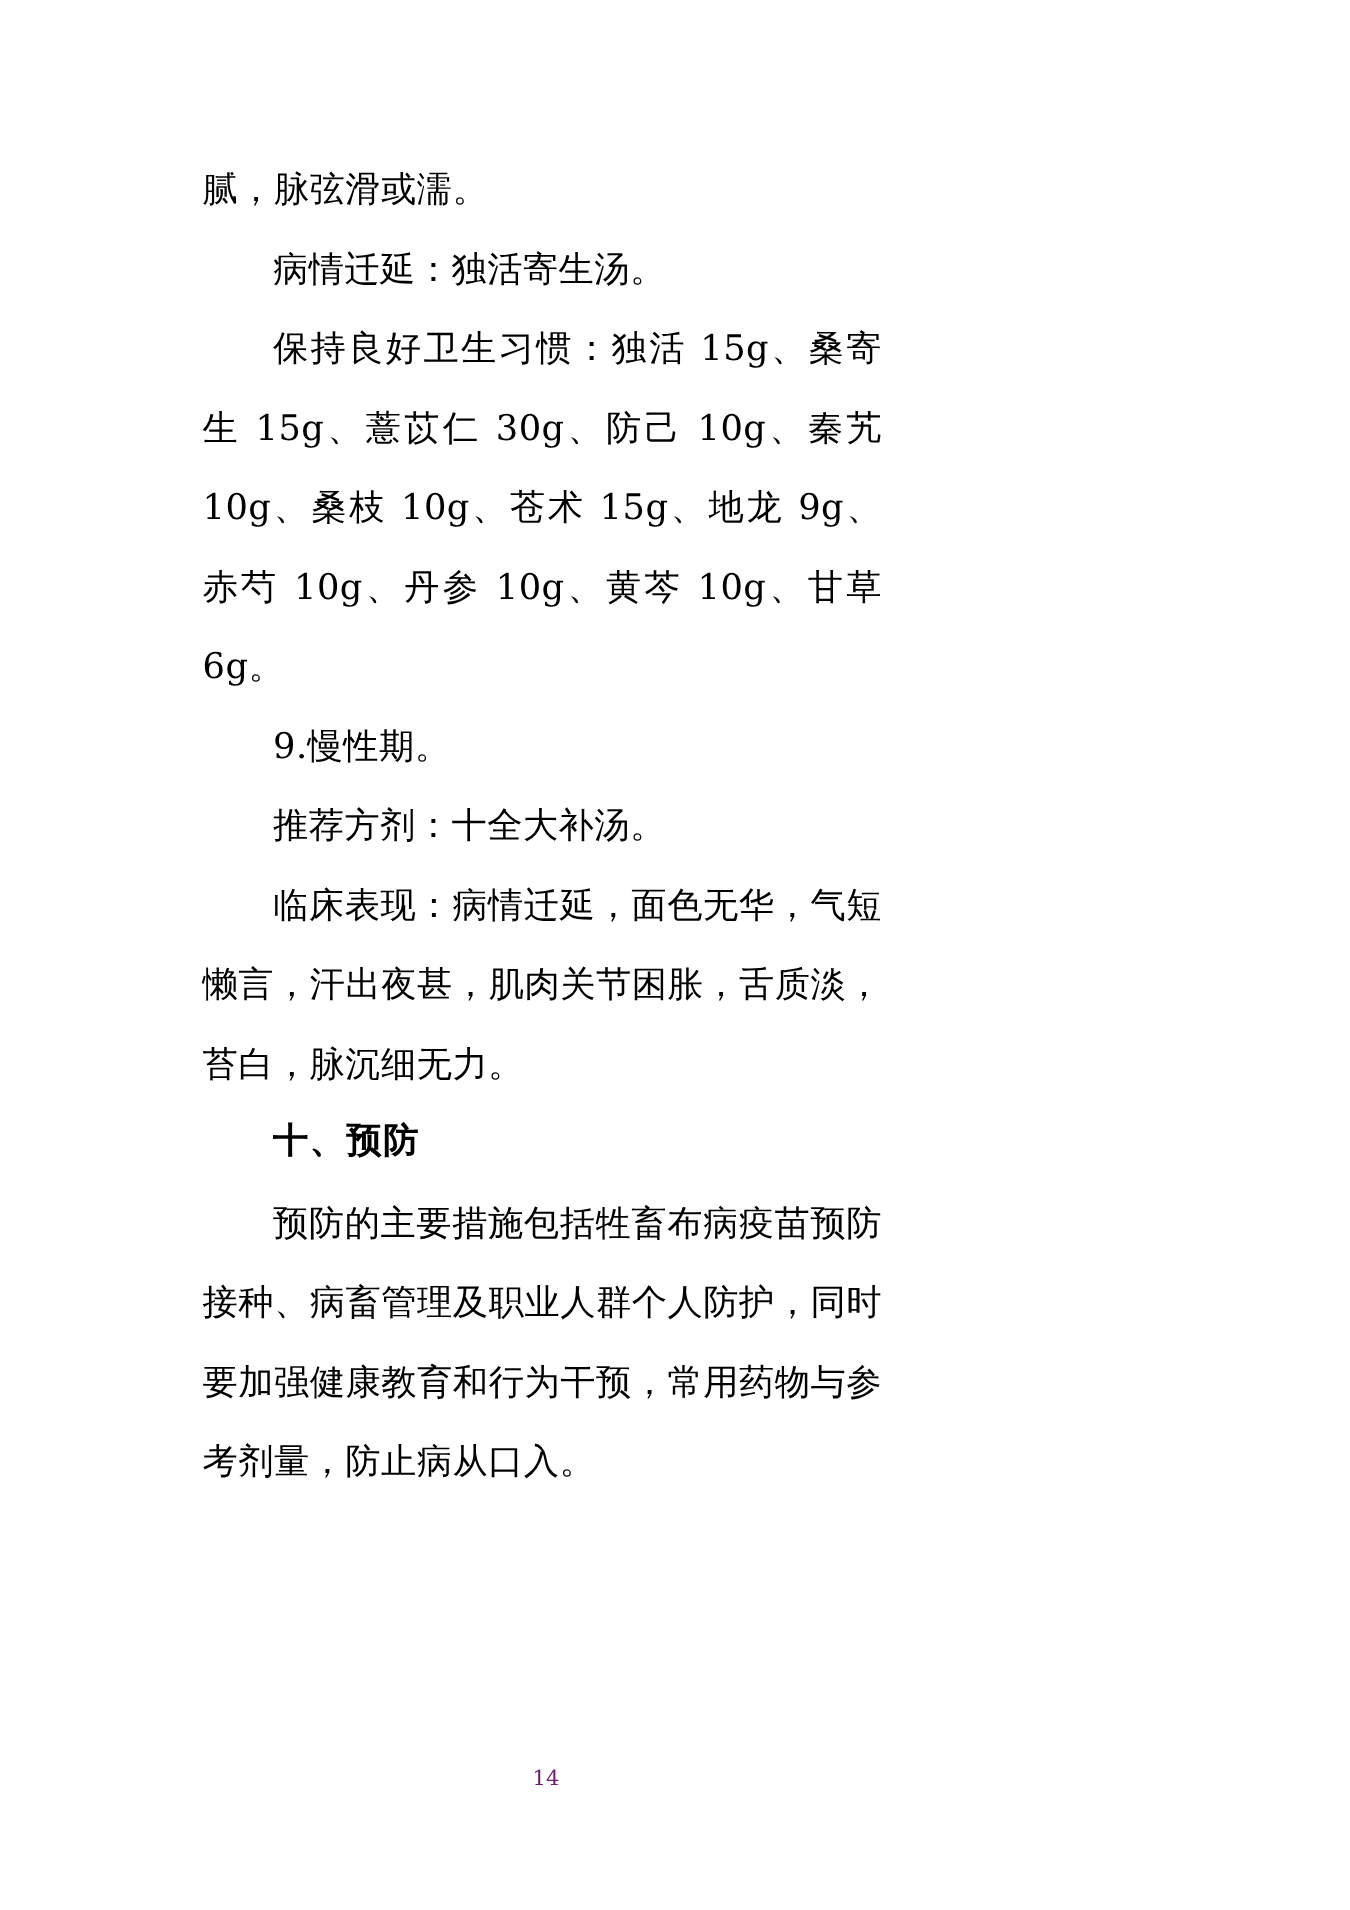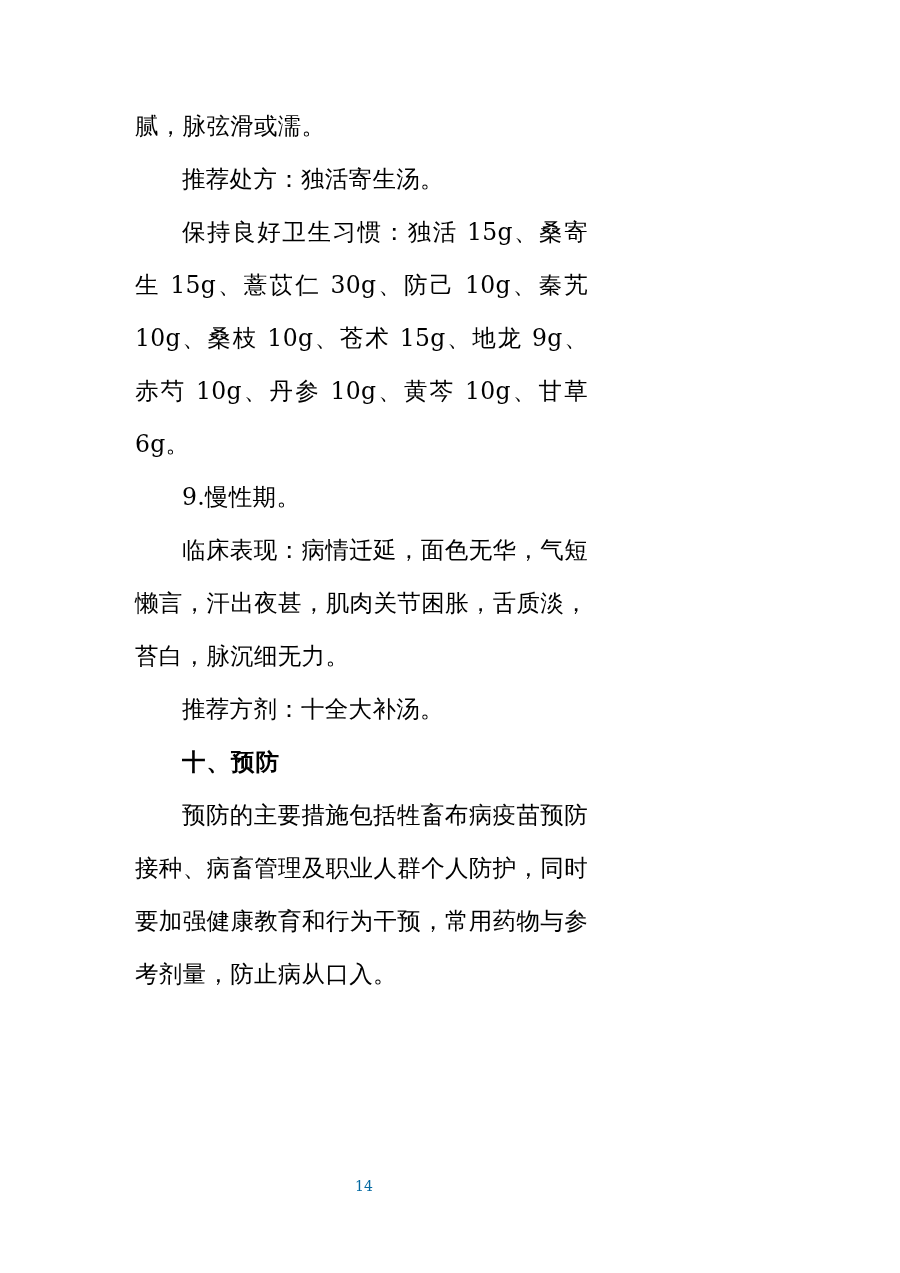--- a/index.html
+++ b/index.html
@@ -34,40 +34,41 @@
     text-indent: 2em;
   }
   .para.noindent {
     text-indent: 0;
   }
   .heading {
     margin: 0;
     text-indent: 2em;
     font-weight: bold;
     letter-spacing: 1px;
+    font-family: Liberation Mono, monospace;
   }
   .page-number {
     position: absolute;
     left: 0;
     right: 0;
     top: 1178px;
     text-align: center;
     font-size: 14px;
     font-family: "DejaVu Serif", "Liberation Serif", serif;
-    color: #0369a1;
+    color: #701a75;
   }
 </style>
 </head>
 <body>
 
 <div class="page">
   <div class="doc-body">
     <p class="para noindent">腻，脉弦滑或濡。</p>
-    <p class="para">推荐处方：独活寄生汤。</p>
+    <p class="para">病情迁延：独活寄生汤。</p>
     <p class="para">保持良好卫生习惯：独活 15g、桑寄生 15g、薏苡仁 30g、防己 10g、秦艽 10g、桑枝 10g、苍术 15g、地龙 9g、赤芍 10g、丹参 10g、黄芩 10g、甘草 6g。</p>
     <p class="para">9.慢性期。</p>
+    <p class="para">推荐方剂：十全大补汤。</p>
     <p class="para">临床表现：病情迁延，面色无华，气短懒言，汗出夜甚，肌肉关节困胀，舌质淡，苔白，脉沉细无力。</p>
-    <p class="para">推荐方剂：十全大补汤。</p>
     <p class="heading">十、预防</p>
     <p class="para">预防的主要措施包括牲畜布病疫苗预防接种、病畜管理及职业人群个人防护，同时要加强健康教育和行为干预，常用药物与参考剂量，防止病从口入。</p>
   </div>
   <div class="page-number">14</div>
 </div>
 
 </body></html>

